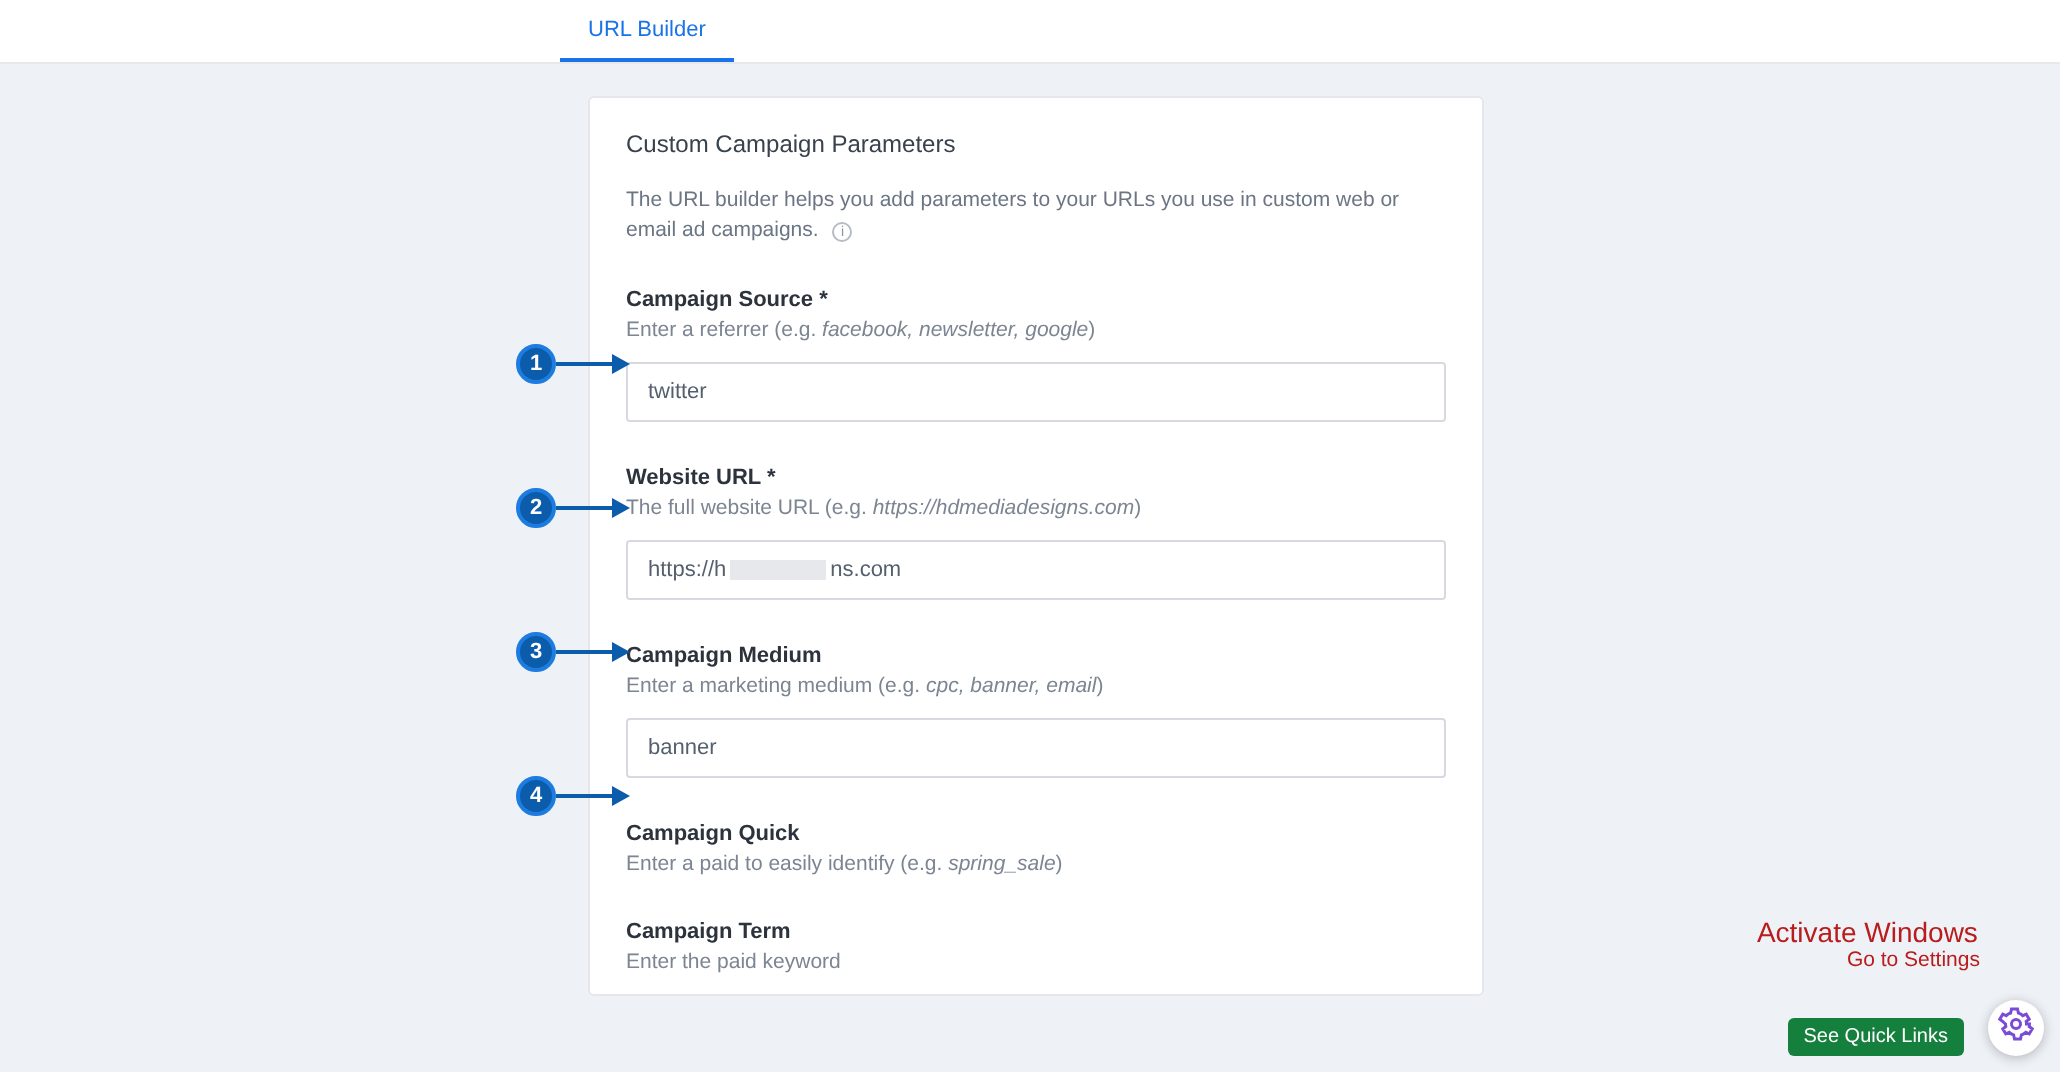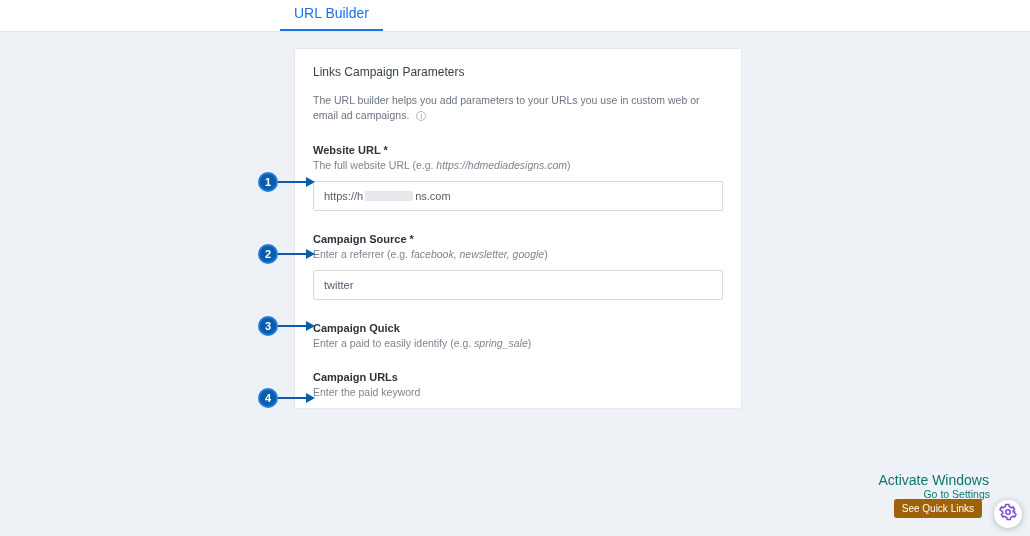--- a/index.html
+++ b/index.html
@@ -1,86 +1,93 @@
 <!DOCTYPE html>
 <html><head>
 <meta charset="utf-8">
 <style>
   * { box-sizing: border-box; margin: 0; padding: 0; }
   html, body { width: 1030px; height: 536px; font-family: -apple-system, Helvetica, Arial, sans-serif; background:#eef1f6; overflow:hidden; }
   .top-bar { position:absolute; top:0; left:0; right:0; height:32px; background:#fff; border-bottom:1px solid #e6e8eb; display:flex; align-items:flex-end; padding-left:280px; }
-  .tab { font-size:14px; color:#5a6572; padding:6px 14px 8px; cursor:pointer; }
+  .tab { font-size:11px; color:#5a6572; padding:6px 14px 8px; cursor:pointer; }
   .tab.active { color:#1a73e8; border-bottom:2px solid #1a73e8; }
   .panel { position:absolute; left:294px; top:48px; width:448px; background:#fff; border:1px solid #e5e7ec; border-radius:3px; padding:16px 18px 10px; }
   .panel-title { font-size:12px; color:#39424c; margin-bottom:14px; }
   .panel-desc { font-size:10.5px; color:#6b7584; margin-bottom:4px; line-height:1.4; }
   .info-icon { display:inline-block; width:10px; height:10px; border:1px solid #b6bcc6; border-radius:50%; font-size:7px; color:#8b93a0; text-align:center; line-height:9px; margin-left:4px; }
   .field { margin-top:22px; }
   .field-label { font-size:11px; font-weight:700; color:#2c333c; }
   .field-hint { font-size:10.5px; color:#7d8592; margin-top:3px; }
   .text-input { width:100%; height:30px; margin-top:10px; border:1px solid #d6dae0; border-radius:2px; padding:0 10px; font-size:11px; color:#55606e; background:#fff; }
   .text-input::placeholder{color:#96a0ad;}
   
   .anno { position:absolute; display:flex; align-items:center; }
   .badge { width:20px; height:20px; border-radius:50%; background:#0b5cab; color:#fff; font-size:11px; font-weight:700; display:flex; align-items:center; justify-content:center; border:2px solid #1e7ce0; }
   .arrow-line { height:2px; background:#0b5cab; }
   .arrow-head { width:0; height:0; border-top:5px solid transparent; border-bottom:5px solid transparent; border-left:9px solid #0b5cab; }
   
-  .os-wm { position:absolute; right:40px; bottom:36px; text-align:left; color:#0f766e; }
+  .os-wm { position:absolute; right:40px; bottom:50px; text-align:left; color:#b91c1c; }
   .os-wm .l1 { font-size:14px; }
   .os-wm .l2 { font-size:10.5px;margin-left:45px; }
-  .ql-pill { position:absolute; right:48px; bottom:18px; background:#a16207; color:#fff; font-size:10px; padding:4px 8px; border-radius:3px; }
+  .ql-pill { position:absolute; right:48px; bottom:8px; background:#15803d; color:#fff; font-size:10px; padding:4px 8px; border-radius:3px; }
   .fab { position:absolute; right:8px; bottom:8px; width:28px; height:28px; border-radius:50%; background:#fff; box-shadow:0 1px 6px rgba(0,0,0,.25); display:flex; align-items:center; justify-content:center; }
   .fab svg { width:18px; height:18px; }
   .italic { font-style: italic; }
 </style>
 </head>
 <body>
 
 <div class="top-bar">
   <div class="tab active">URL Builder</div>
 </div>
 
 <div class="panel">
-  <div class="panel-title">Links Campaign Parameters</div>
+  <div class="panel-title">Custom Campaign Parameters</div>
   <div class="panel-desc">
     <span>The URL builder helps you add parameters to your URLs you use in custom web or email ad campaigns.</span>
     <span class="info-icon">i</span>
+  </div>
+
+  <div class="field">
+    <div class="field-label">Campaign Source *</div>
+    <div class="field-hint">
+      <span>Enter a referrer (e.g. </span><span class="italic">facebook, newsletter, google</span><span>)</span>
+    </div>
+    <input class="text-input" value="twitter" style="">
   </div>
 
   <div class="field">
     <div class="field-label">Website URL *</div>
     <div class="field-hint">
       <span>The full website URL (e.g. </span><span class="italic">https://hdmediadesigns.com</span><span>)</span>
     </div>
     <div class="text-input" style="display:flex;align-items:center;gap:0;">
       <span>https://h</span>
       <span style="display:inline-block;width:48px;height:10px;background:#e6e8eb;margin:0 2px;"></span>
       <span>ns.com</span>
     </div>
   </div>
 
   <div class="field">
-    <div class="field-label">Campaign Source *</div>
+    <div class="field-label">Campaign Medium</div>
     <div class="field-hint">
-      <span>Enter a referrer (e.g. </span><span class="italic">facebook, newsletter, google</span><span>)</span>
+      <span>Enter a marketing medium (e.g. </span><span class="italic">cpc, banner, email</span><span>)</span>
     </div>
-    <input class="text-input" value="twitter" style="">
+    <input class="text-input" value="banner" style="">
   </div>
-
 
   <div class="field">
     <div class="field-label">Campaign Quick</div>
     <div class="field-hint">
       <span>Enter a paid to easily identify (e.g. </span><span class="italic">spring_sale</span><span>)</span>
     </div>
   </div>
 
   <div class="field">
-    <div class="field-label">Campaign URLs</div>
+    <div class="field-label">Campaign Term</div>
     <div class="field-hint">Enter the paid keyword</div>
 
   </div>
 
 </div>
 
 <div class="anno" style="left:258px; top:172px;">
   <div class="badge">1</div>
   <div class="arrow-line" style="width:28px;"></div>
   <div class="arrow-head"></div>

